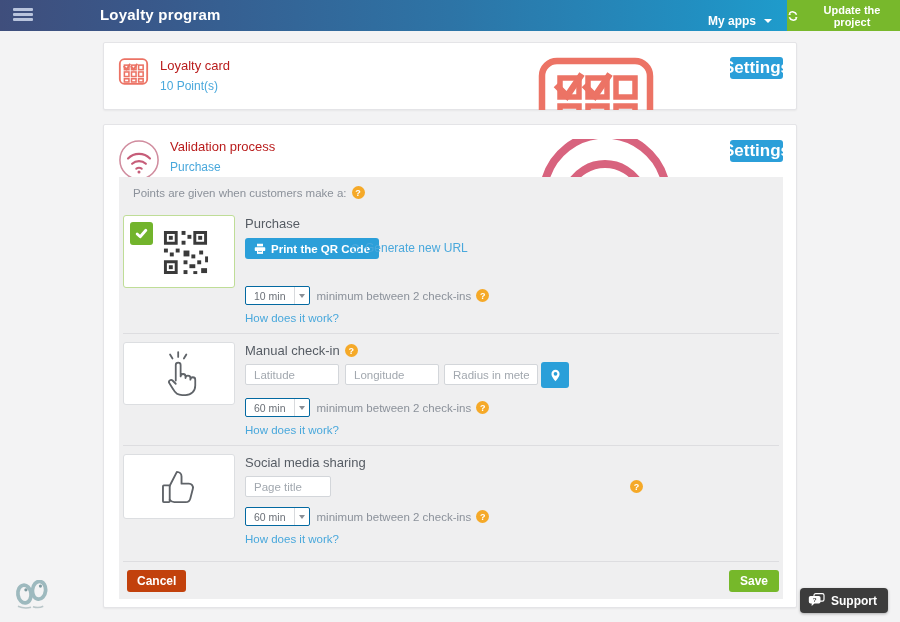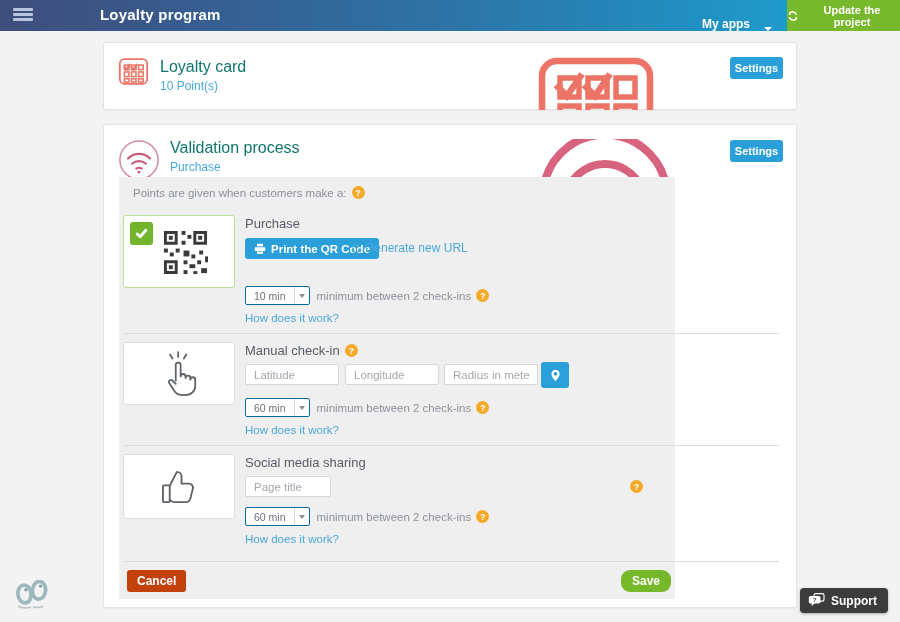--- a/index.html
+++ b/index.html
@@ -15,45 +15,45 @@
 
   
   .topbar {
     position:absolute; top:0; left:0; width:900px; height:31px;
     background:linear-gradient(90deg,#3f4e7c 0%,#39588a 16%,#2d74a6 50%,#2190c2 78%,#1f9bcb 87%);
     padding-left:32px;
   }
   .hamburger { position:absolute; left:13px; top:8px; width:20px; height:14px; cursor:pointer; }
   .hamburger span { display:block; height:2.6px; margin-bottom:2.6px; background:#b9c4dd; border-radius:1px; }
   .topbar-title { position:absolute; left:100px; top:6px; color:#fff; font-size:15px; font-weight:bold; letter-spacing:.2px; }
-  .myapps { position:absolute; right:128px; top:0; height:31px; display:flex; align-items:flex-end; gap:14px; color:#fff; font-size:12px; font-weight:bold; cursor:pointer; }
+  .myapps { position:absolute; right:128px; top:0; height:41px; display:flex; align-items:center; gap:8px; color:#fff; font-size:12px; font-weight:bold; cursor:pointer; }
   .caret-down { width:0; height:0; border-left:4px solid transparent; border-right:4px solid transparent; border-top:4px solid #fff; }
   .update-btn {
     position:absolute; right:0; top:0; width:113px; height:31px;
     background:#78b82c; color:#fff; font-size:11px; font-weight:bold;
     display:flex; align-items:center; justify-content:flex-end; gap:5px; cursor:pointer; border:none;
   }
 
   
   .card { position:absolute; left:103px; width:694px; background:#fff; border:1px solid #e4e4e7; border-radius:2px; box-shadow:0 1px 2px rgba(0,0,0,.05); }
   .card-loyalty { top:42px; height:68px; }
   .card-validation { top:124px; height:484px; }
 
   .settings-btn {
     position:absolute; right:13px; width:53px; height:22px;
-    background:#2b9fd9; color:#fff; font-size:11px; font-weight:bold;
+    background:#2b9fd9; color:#fff; font-size:17px; font-weight:bold;
     border:none; border-radius:3px; display:flex; align-items:center; justify-content:center; cursor:pointer;
   }
-  .card-title { font-size:16px; color:#0f766e; }
+  .card-title { font-size:13px; color:#b91c1c; }
   .card-sub { font-size:12px; color:#49a8dc; text-decoration:none; cursor:pointer; }
 
   .big-icon-clip { position:absolute; overflow:hidden; }
 
   
-  .panel { position:absolute; left:15px; top:52px; width:556px; height:422px; background:#efeff0; }
+  .panel { position:absolute; left:15px; top:52px; width:664px; height:422px; background:#efeff0; }
   .intro-row { position:absolute; left:14px; top:9px; font-size:11.5px; color:#8b919a; display:flex; align-items:center; gap:5px; }
 
   .q-badge {
     display:inline-flex; width:13px; height:13px; border-radius:50%;
     background:#f5a928; color:#fff; font-size:9px; font-weight:bold;
     align-items:center; justify-content:center; flex:0 0 auto; cursor:pointer;
   }
 
   .tile { position:absolute; left:4px; width:112px; background:#fff; border:1px solid #dcdee1; border-radius:3px; }
   .tile-purchase { top:38px; height:73px; border-color:#bfdd97; }
@@ -89,21 +89,21 @@
 
   .txt {
     position:absolute; height:21px; border:1px solid #d3d6da; border-radius:2px;
     background:#fff; font-size:11.5px; color:#6b7077; padding:0 8px;
     font-family:"Liberation Sans", sans-serif;
   }
   .txt::placeholder { color:#a2a8af; }
   .pin-btn { position:absolute; left:422px; top:185px; width:28px; height:26px; background:#2b9fd9; border:none; border-radius:3px; display:flex; align-items:center; justify-content:center; cursor:pointer; }
 
   .cancel-btn { position:absolute; left:8px; top:393px; height:22px; padding:0 10px; background:#c2410c; color:#fff; border:none; border-radius:3px; font-size:12px; font-weight:bold; cursor:pointer; }
-  .save-btn { position:absolute; right:4px; top:393px; height:22px; padding:0 11px; background:#76b82a; color:#fff; border:none; border-radius:9px; font-size:12px; font-weight:bold; cursor:pointer; }
+  .save-btn { position:absolute; right:4px; top:393px; height:22px; padding:0 11px; background:#76b82a; color:#fff; border:none; border-radius:3px; font-size:12px; font-weight:bold; cursor:pointer; }
 
   
   .support-btn {
     position:absolute; right:12px; bottom:9px; height:25px; padding:0 11px 0 8px;
     background:#3c3c3c; border:none; border-radius:4px; color:#fff; font-size:12px; font-weight:bold;
     display:flex; align-items:center; gap:6px; cursor:pointer; box-shadow:0 1px 3px rgba(0,0,0,.3);
   }
   .gb-logo { position:absolute; left:13px; bottom:8px; }
 </style>
 </head>

